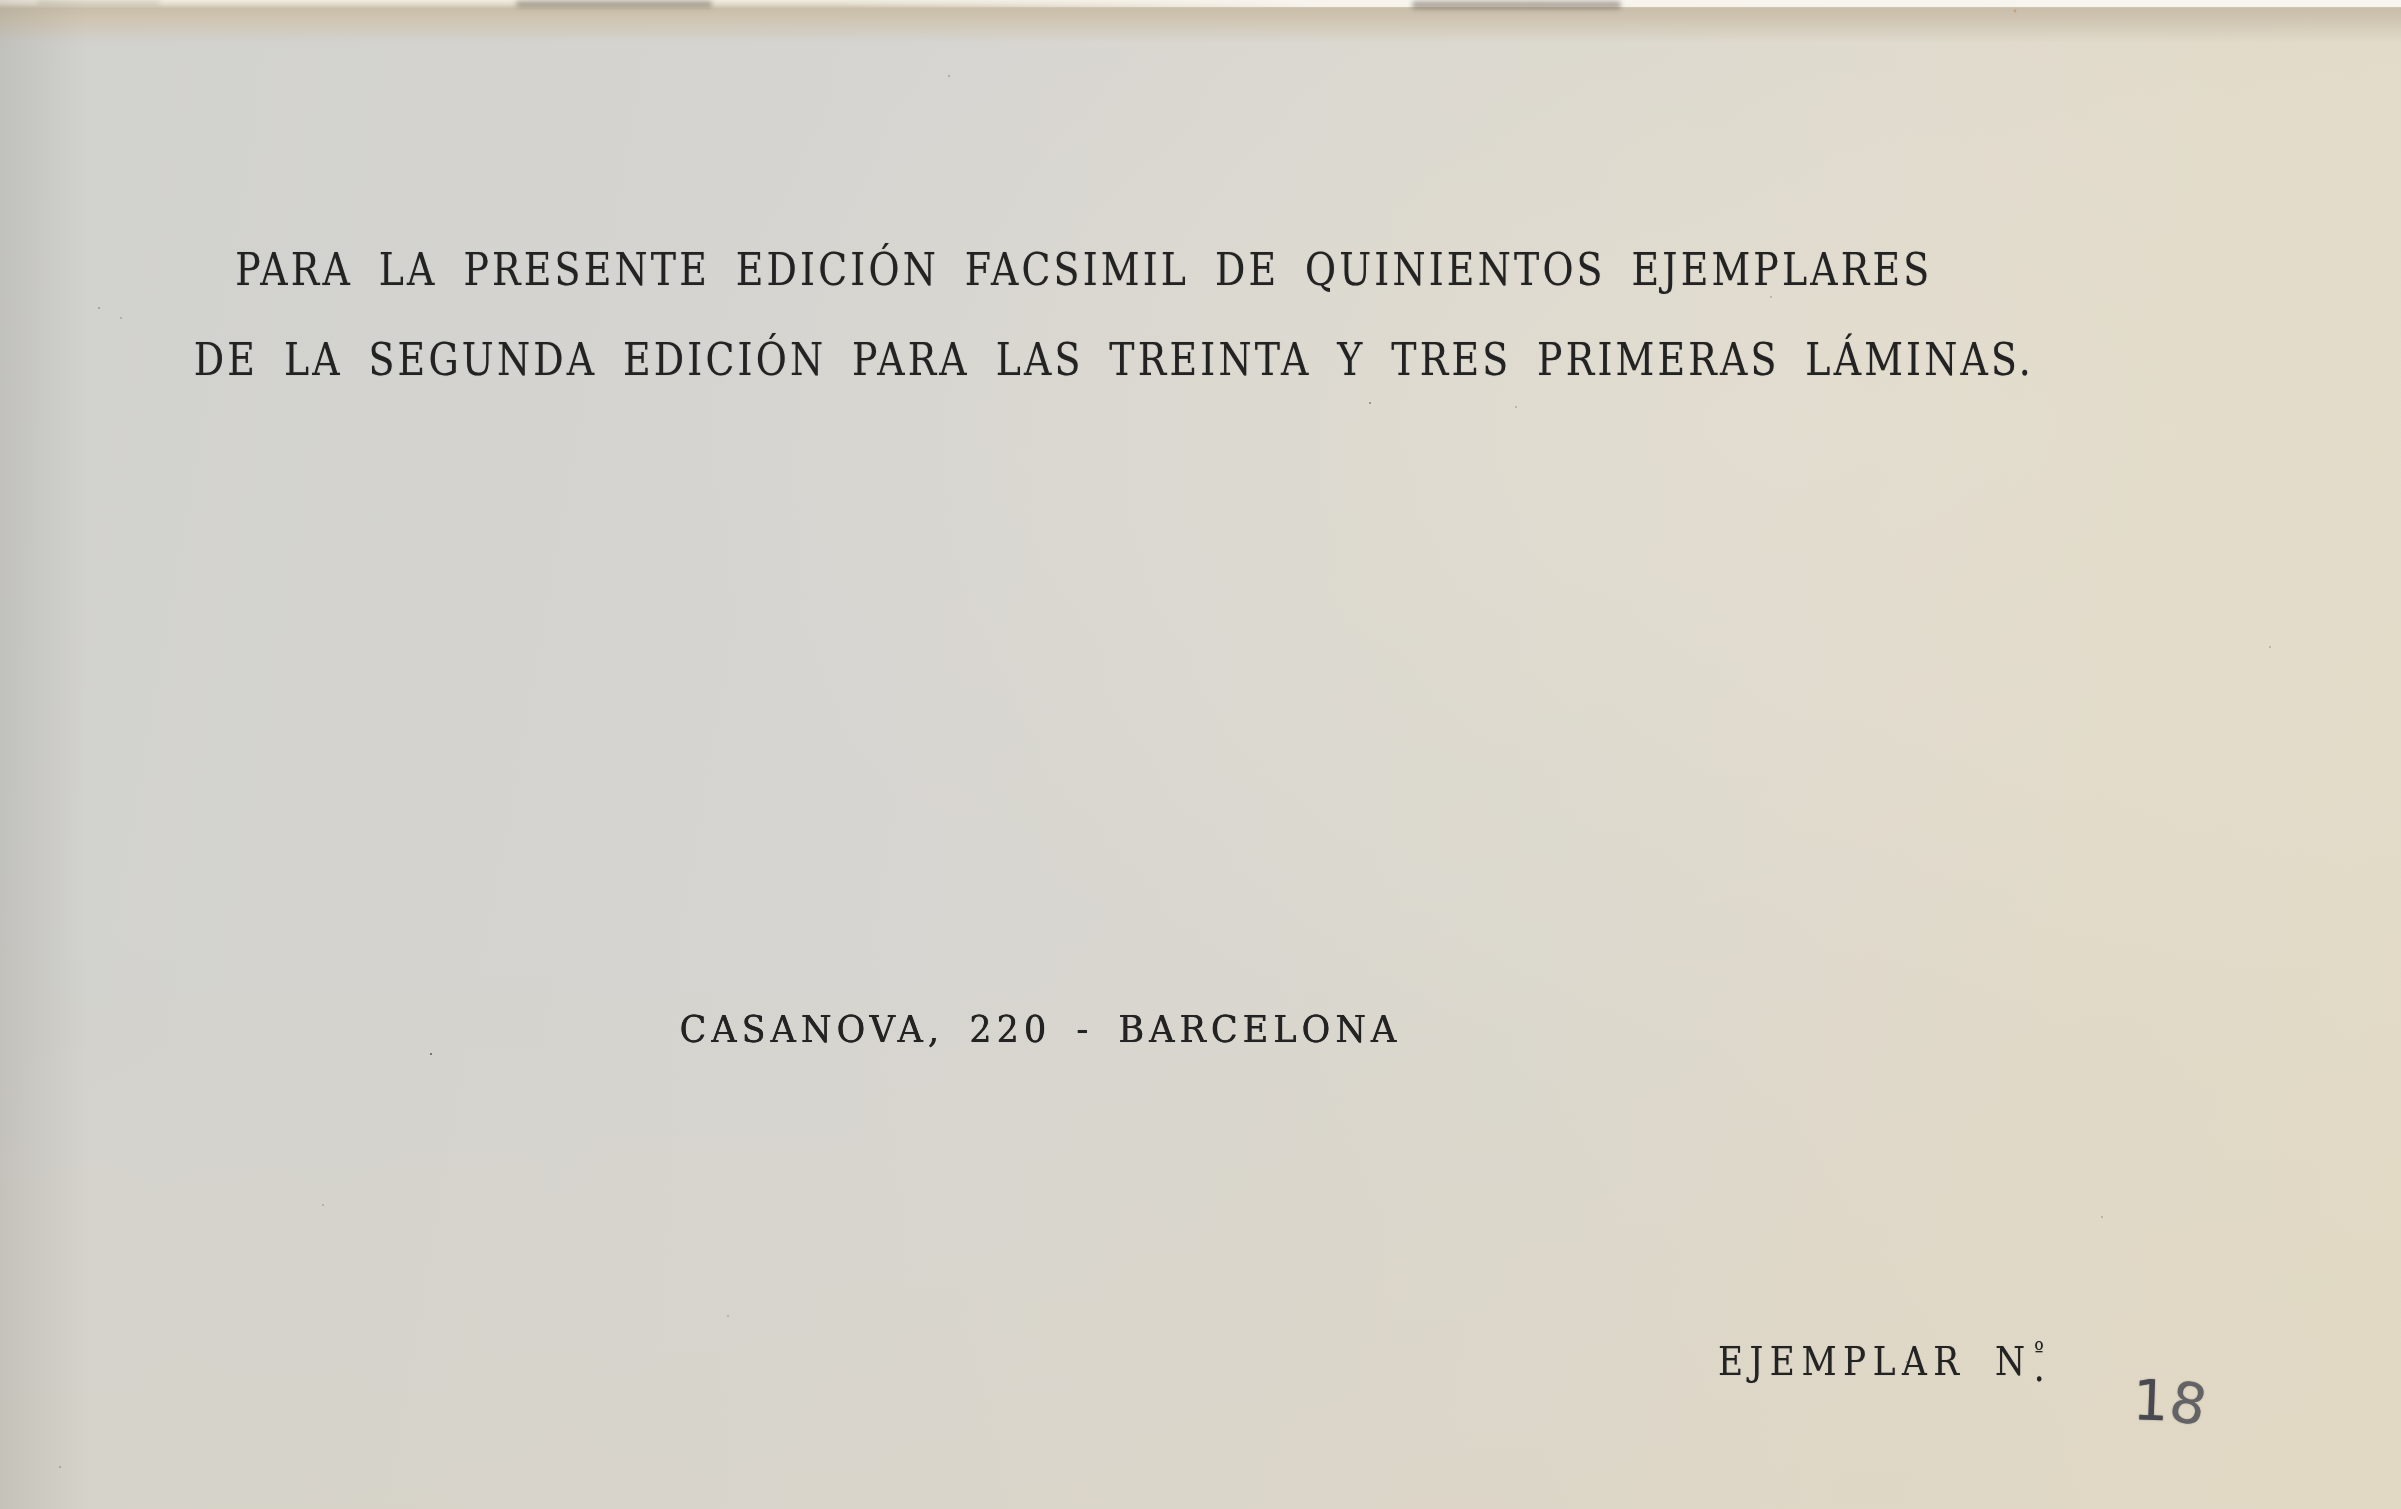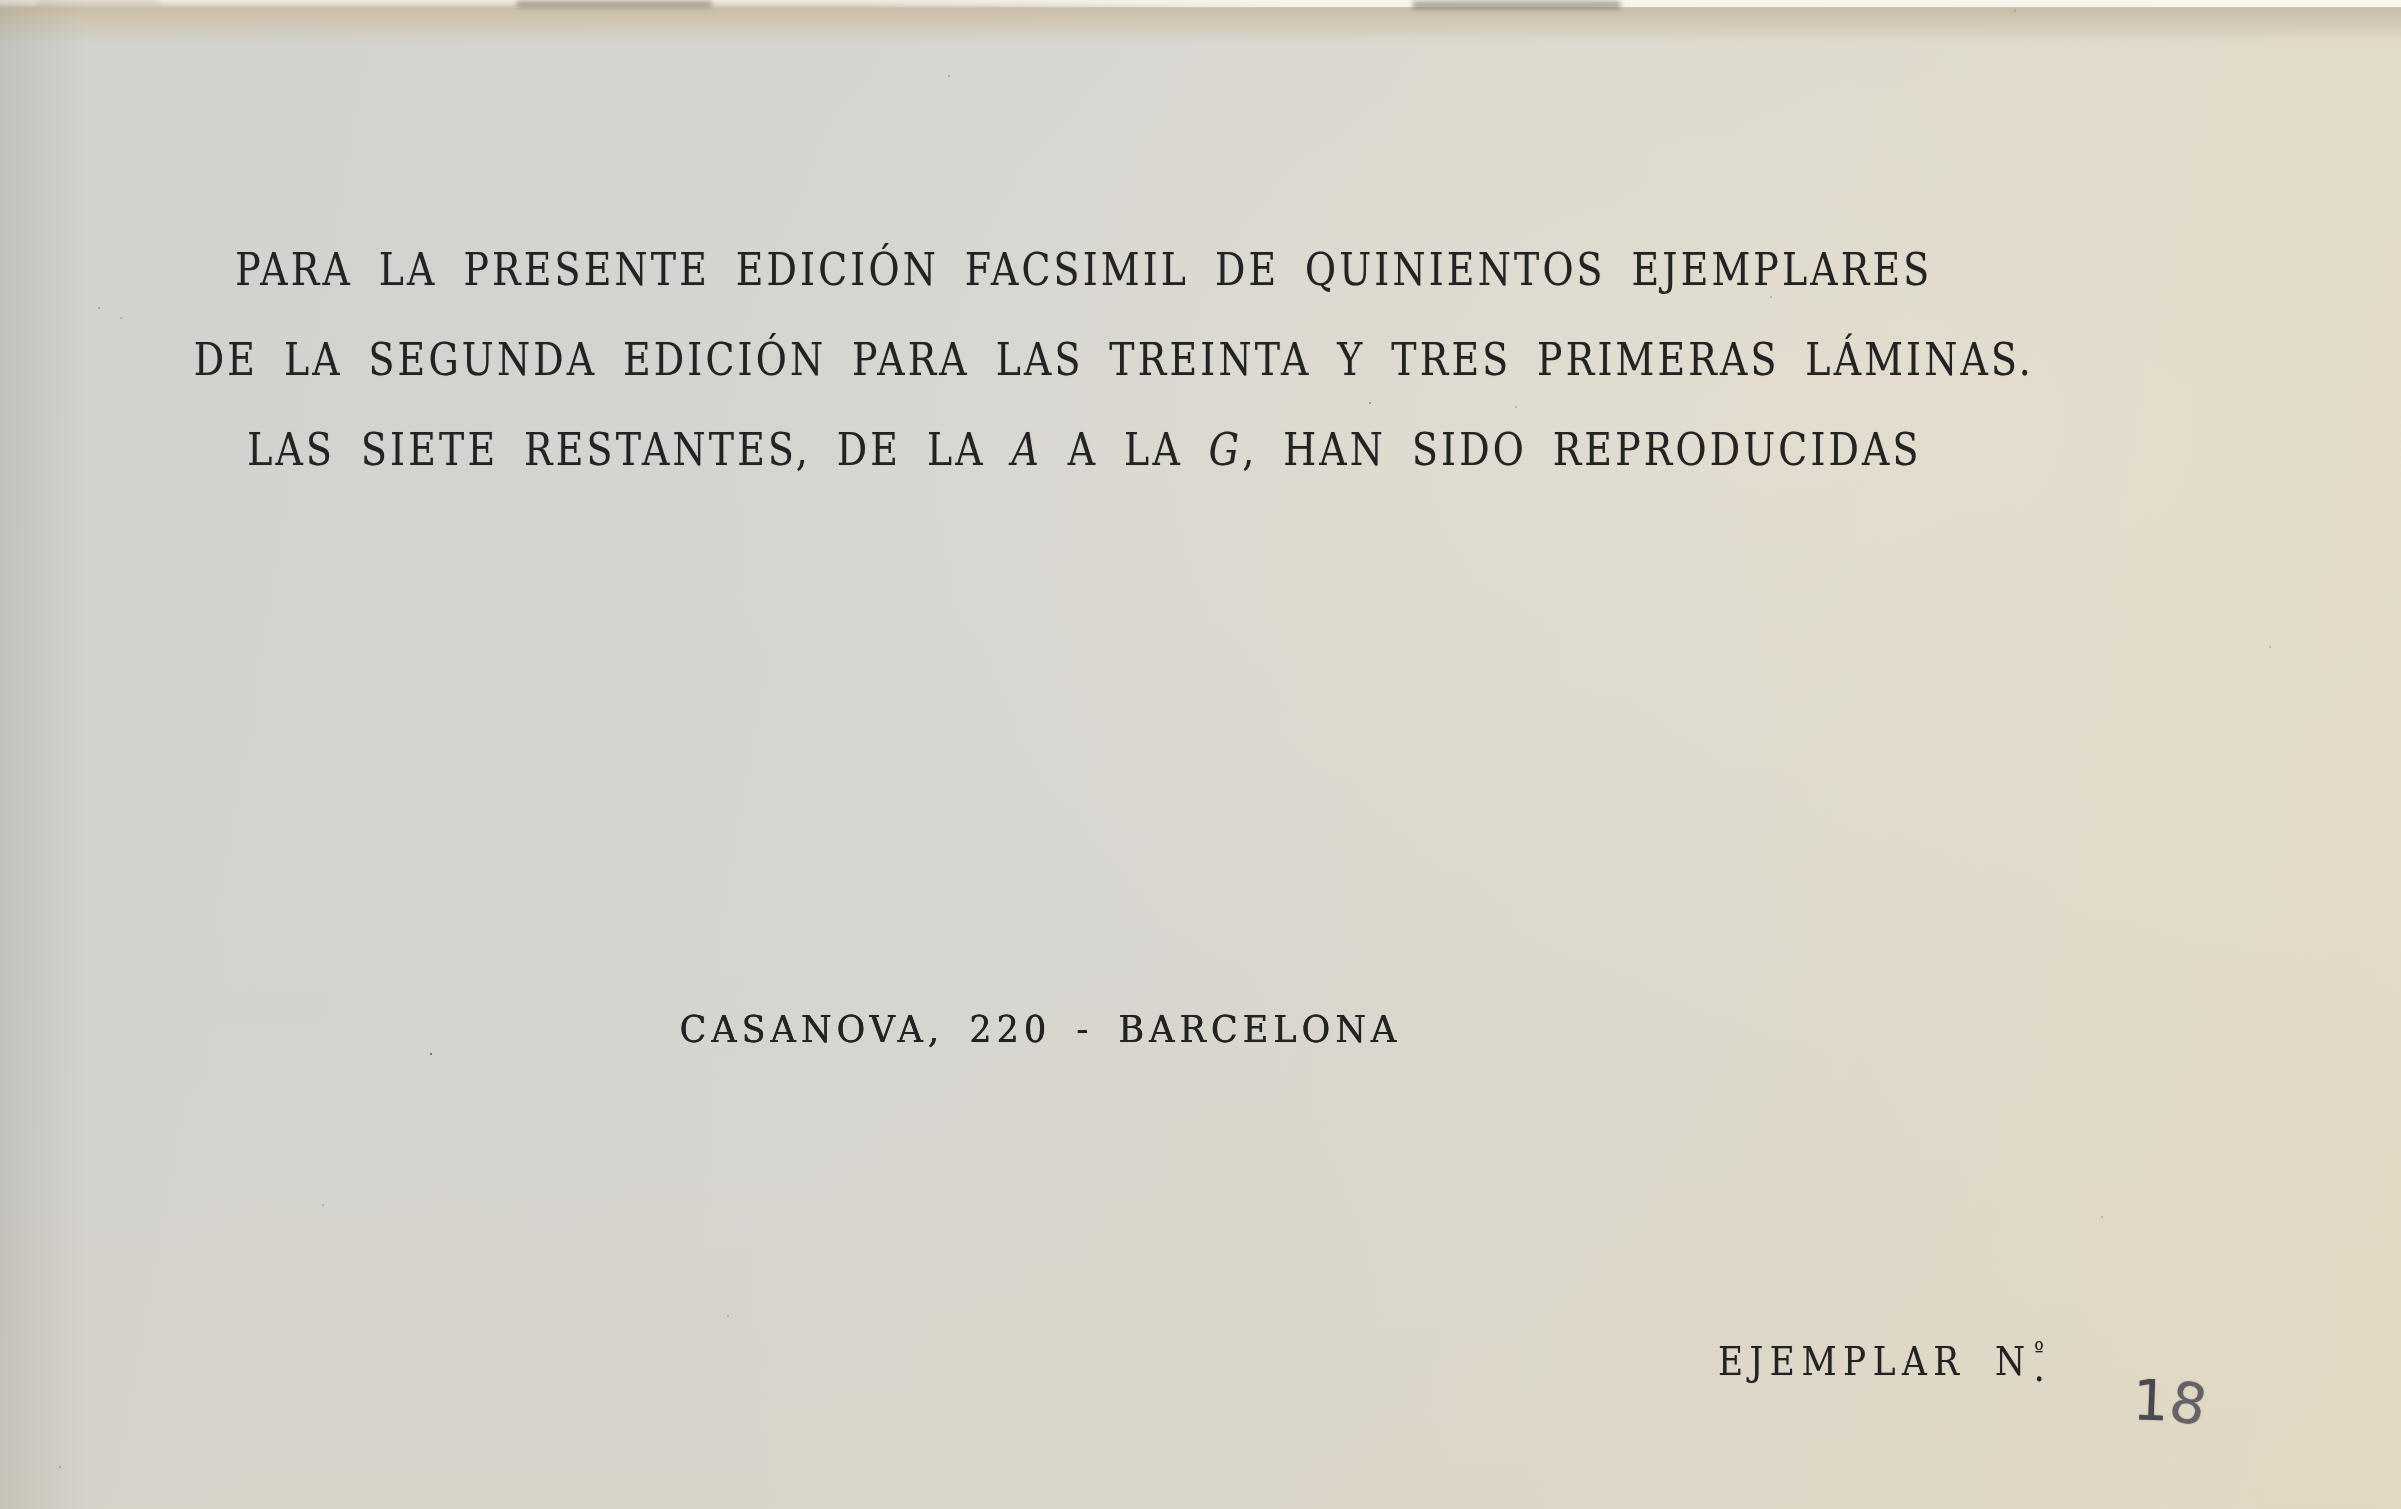--- a/index.html
+++ b/index.html
@@ -83,28 +83,20 @@
   <div class="top-edge-highlight"></div>
   <div class="top-smudge smudge-a"></div>
   <div class="top-smudge smudge-b"></div>
   <div class="top-smudge smudge-c"></div>
   <div class="left-vignette"></div>
   <div class="specks"></div>
 
   <div class="lines ink">
     <div class="cline"><span class="inner">PARA LA PRESENTE EDICIÓN FACSIMIL DE QUINIENTOS EJEMPLARES</span></div>
     <div class="cline"><span class="inner">DE LA SEGUNDA EDICIÓN PARA LAS TREINTA Y TRES PRIMERAS LÁMINAS.</span></div>
-    <div class="cline">
-      <span class="inner">
-        <span>LAS SIETE RESTANTES, DE LA</span>
-        <span class="it">A</span>
-        <span>A LA</span>
-        <span class="it">G</span><span>, HAN SIDO REPRODUCIDAS</span>
-      </span>
-    </div>
   </div>
 
   <div class="pub-addr ink">
     <span class="inner">CASANOVA, 220 - BARCELONA</span>
   </div>
 
   <div class="copy-line ink">
     <span class="inner">
       <span>EJEMPLAR</span>
       <span>N</span><span class="ord-stack"><span class="ord">º</span><span class="dot">.</span></span>

